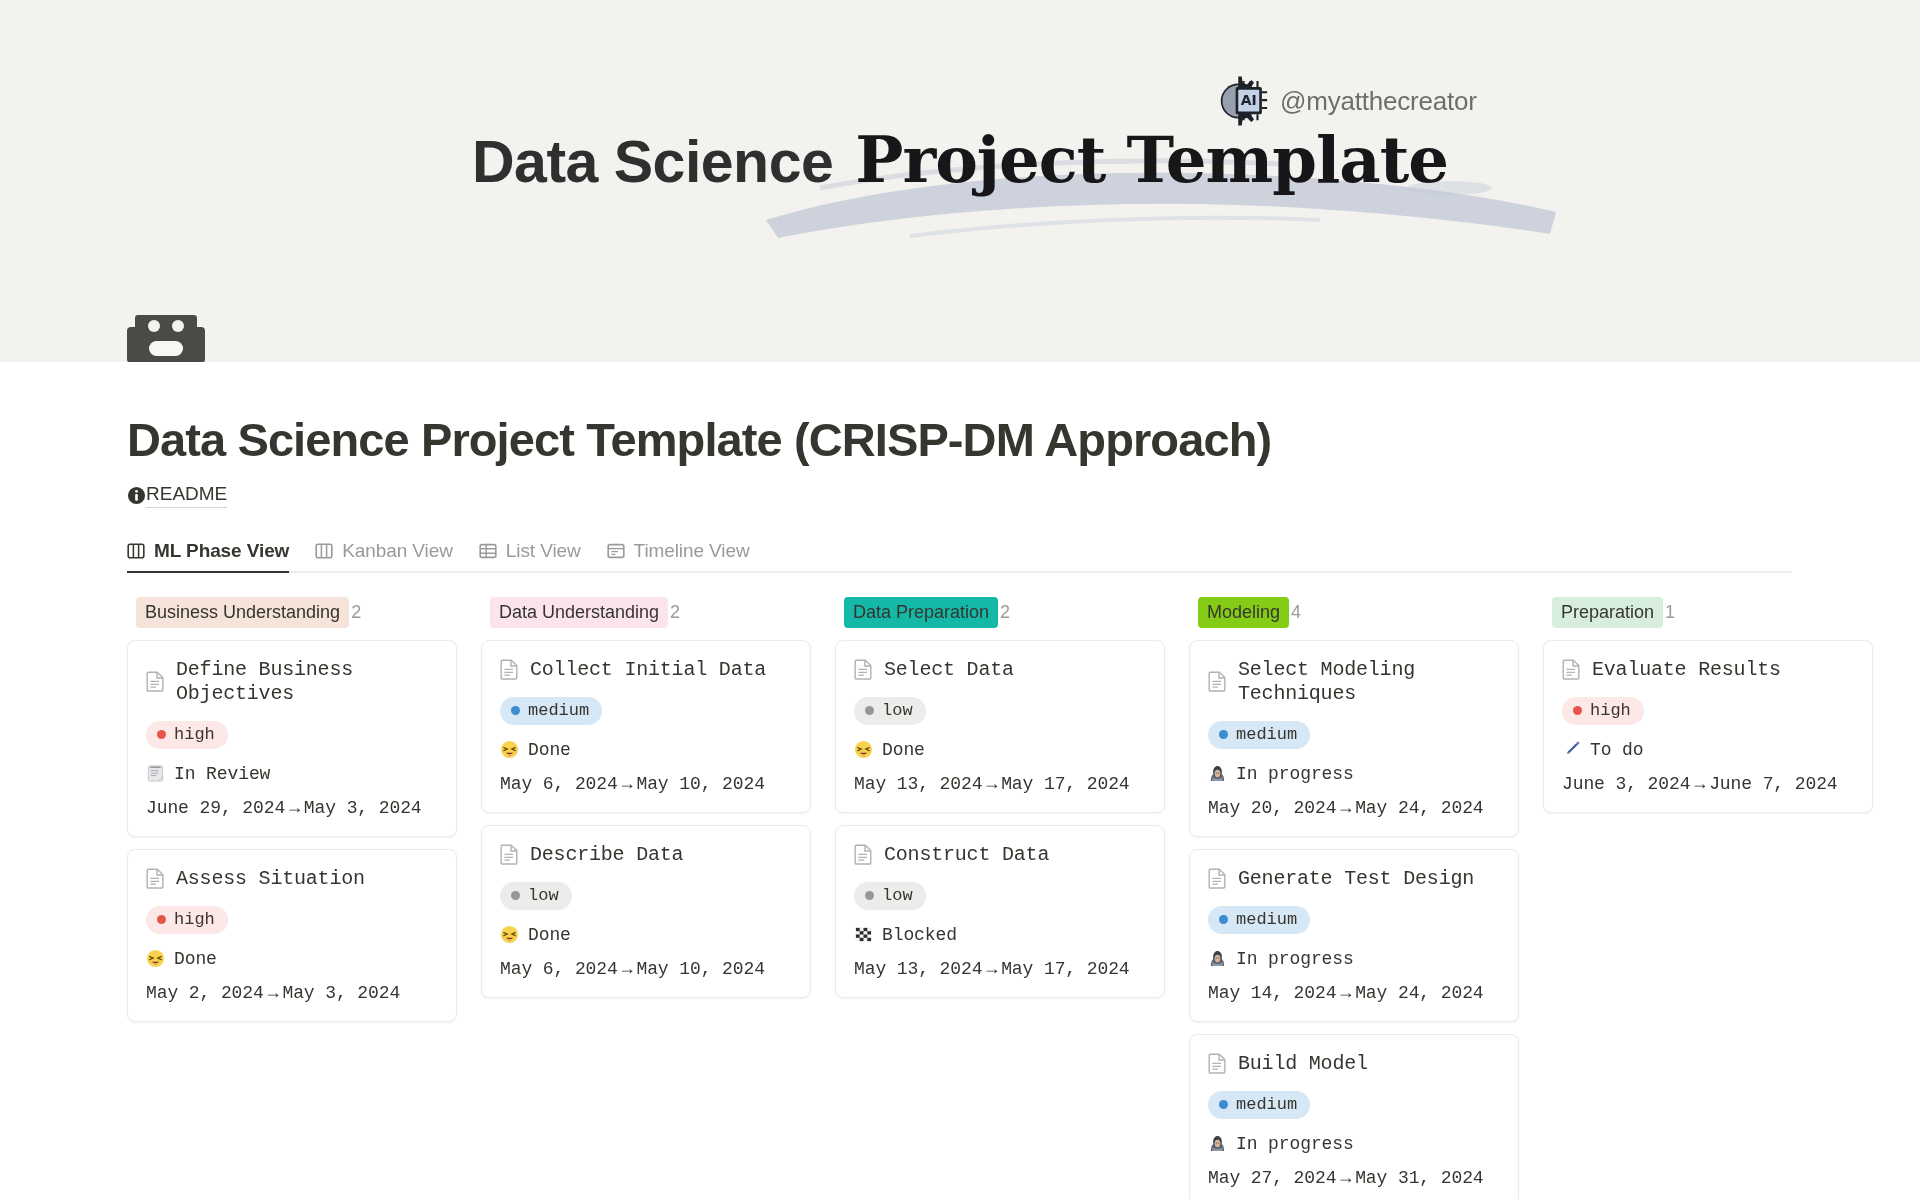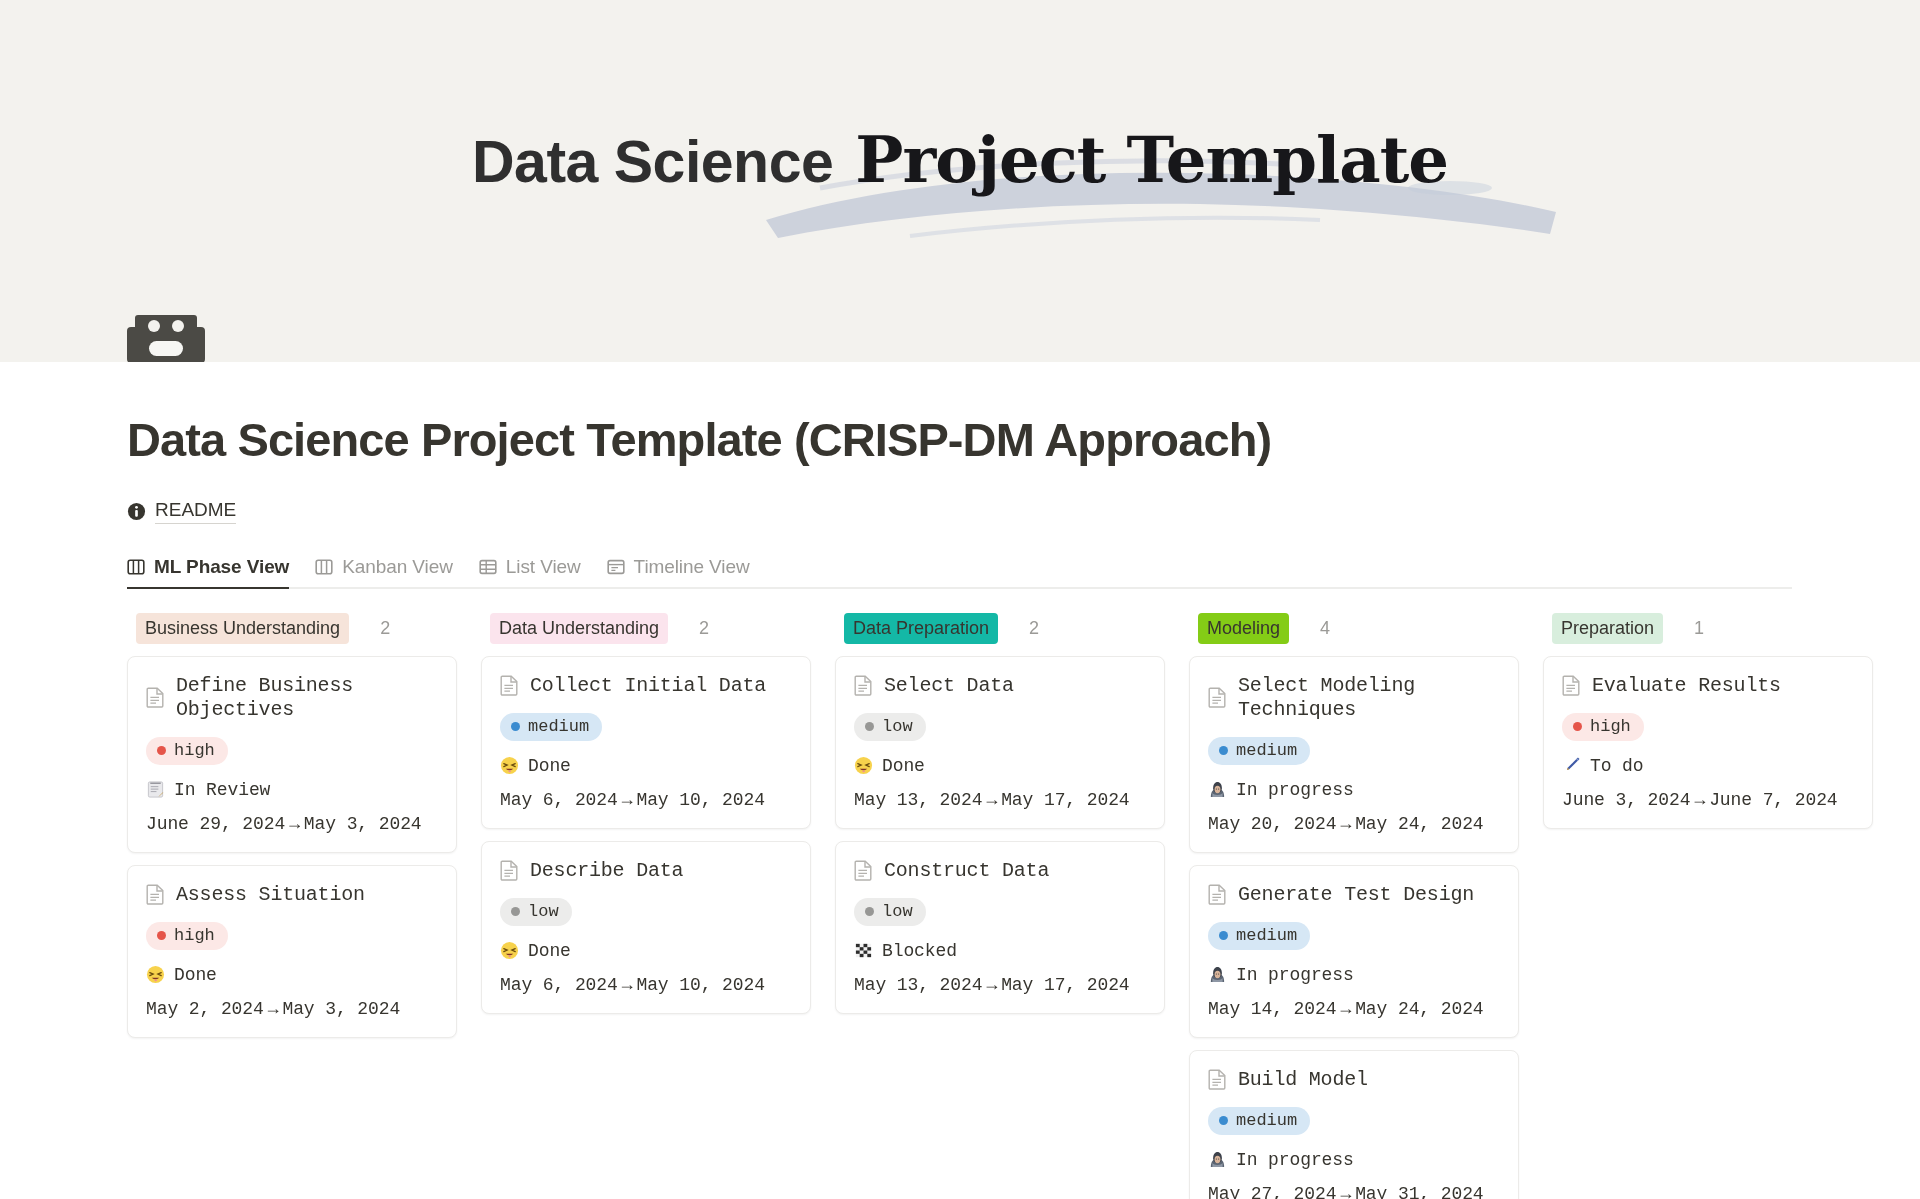--- a/index.html
+++ b/index.html
@@ -102,24 +102,24 @@
     margin-left: 127px;
     font-size: 47px;
     font-weight: 700;
     color: #37352f;
     letter-spacing: -0.9px;
     line-height: 1.12;
   }
 
   .readme-row {
     margin-left: 127px;
-    margin-top: 32px;
+    margin-top: 16px;
     display: inline-flex;
     align-items: center;
-    gap: 9px;
+    gap: 0;
     cursor: pointer;
   }
   .readme-text {
     font-size: 19px;
     color: #37352f;
     border-bottom: 1.5px solid #d6d4cf;
     padding-bottom: 2px;
     line-height: 1.2;
   }
   .info-icon { width: 19px; height: 19px; display: block; flex: none; }
@@ -168,21 +168,21 @@
     margin-top: 26px;
     display: flex;
     gap: 24px;
     align-items: flex-start;
   }
   .column { width: 330px; flex: none; }
 
   .col-head {
     display: flex;
     align-items: center;
-    gap: 31px;
+    gap: 2px;
     height: 28px;
     margin-bottom: 13px;
     padding-left: 9px;
   }
   .col-pill {
     font-size: 18px;
     line-height: 1;
     padding: 6px 9px 7px 9px;
     border-radius: 4px;
     color: #37352f;
@@ -251,20 +251,38 @@
 <div class="banner">
   <div class="banner-inner">
 
     <svg class="brush" viewBox="0 0 800 100" aria-hidden="true">
       <path d="M6 72 C 130 34, 300 20, 470 26 C 610 31, 720 46, 796 64 L 790 86 C 690 70, 560 58, 440 56 C 300 54, 150 64, 18 90 Z" fill="#b9c0d2" opacity="0.65"></path>
       <path d="M60 40 C 200 14, 380 8, 520 16" stroke="#c6ccdb" stroke-width="5" fill="none" opacity="0.55"></path>
       <path d="M150 88 C 280 72, 430 66, 560 72" stroke="#c9cfdd" stroke-width="4" fill="none" opacity="0.5"></path>
       <ellipse cx="690" cy="40" rx="42" ry="7" fill="#c4cbda" opacity="0.45"></ellipse>
     </svg>
 
+    <div class="credit">
+      <svg class="credit-logo" viewBox="0 0 64 64" aria-hidden="true">
+        <g fill="#1d2129">
+          <path d="M30 4 L34 4 L35 11 L40 13 L45 8 L48 11 L44 17 L47 22 L54 21 L55 25 L48 27 L48 37 L55 39 L54 43 L47 42 L44 47 L48 53 L45 56 L40 51 L35 53 L34 60 L30 60 Z"></path>
+          <circle cx="30" cy="32" r="20" fill="#1d2129"></circle>
+          <path d="M30 14 A18 18 0 0 0 30 50 Z" fill="#97a0ae"></path>
+        </g>
+        <rect x="27" y="16" width="30" height="31" rx="2" fill="#1d2129"></rect>
+        <rect x="30" y="19" width="24" height="25" rx="1" fill="#c3d1e6"></rect>
+        <text x="42" y="37" font-family="DejaVu Sans, sans-serif" font-size="16" font-weight="bold" fill="#1d2129" text-anchor="middle">AI</text>
+        <g stroke="#1d2129" stroke-width="2.4">
+          <path d="M36 16 V9 M44 16 V9 M52 16 V9"></path>
+          <path d="M36 47 V54 M44 47 V54 M52 47 V54"></path>
+          <path d="M57 22 H63 M57 31 H63 M57 40 H63"></path>
+        </g>
+      </svg>
+      <span class="credit-handle">@myatthecreator</span>
+    </div>
 
     <div class="banner-title-wrap">
       <span class="title-light">Data Science</span><span class="title-heavy">Project Template</span>
     </div>
   </div>
 
   <svg class="page-icon" viewBox="0 0 78 64" aria-hidden="true">
     <g fill="#4b4a45">
       <rect x="8" y="0" width="62" height="20" rx="3"></rect>
       <rect x="0" y="12" width="78" height="36" rx="4"></rect>

